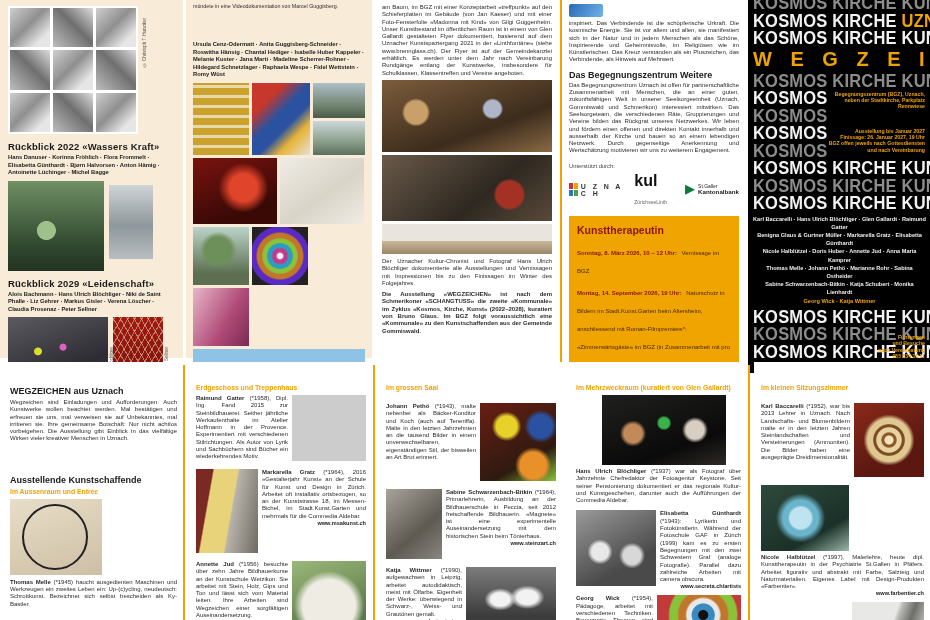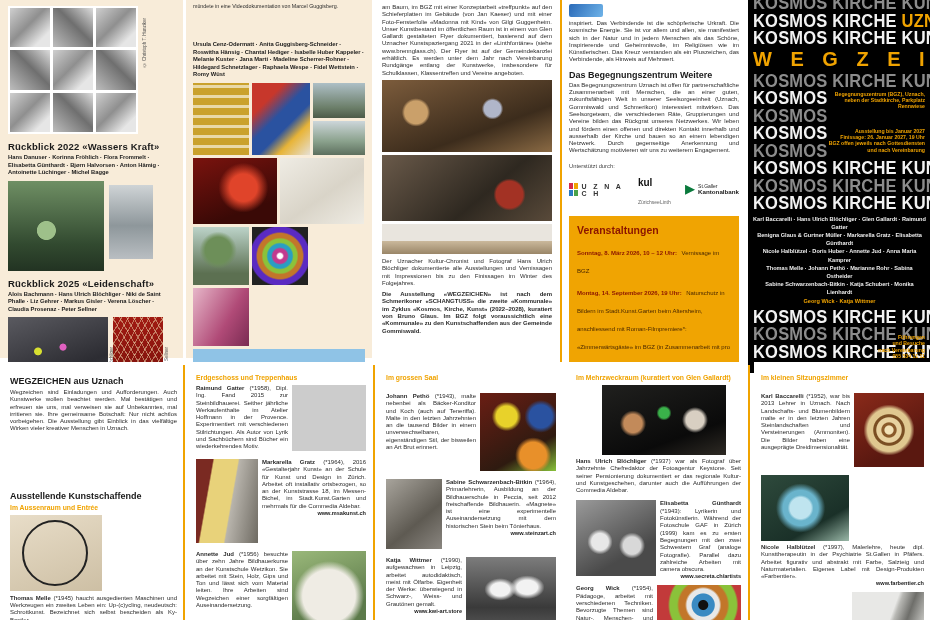--- a/index.html
+++ b/index.html
@@ -49,21 +49,21 @@
   .bgzmark{width:34px;height:13px;border-radius:2px;background:linear-gradient(120deg,#2a6ab8,#6fb3e8);margin-bottom:3px;}
   .bgztitle{font-size:9px;font-weight:bold;margin:6px 0 2px 0;}
   .support{font-size:5.8px;color:#444;margin:8px 0 3px 0;}
   .logos{display:flex;align-items:center;gap:9px;}
   .lg-uz{display:flex;align-items:center;gap:3px;}
   .uzsq{width:13px;height:13px;display:grid;grid-template-columns:1fr 1fr;grid-template-rows:1fr 1fr;gap:1px;}
   .uzsq i{display:block;}
   .uzsq i:nth-child(1){background:#d42a4a;}.uzsq i:nth-child(2){background:#f0a300;}
   .uzsq i:nth-child(3){background:#2a7ac2;}.uzsq i:nth-child(4){background:#4aa24a;}
   .uztxt{font-size:7px;font-weight:bold;letter-spacing:2.4px;color:#333;}
-  .lg-kul b{font-size:10px;line-height:9px;color:#111;}
+  .lg-kul b{font-size:16px;line-height:9px;color:#111;}
   .lg-kul span{font-size:5px;color:#666;}
   .lg-sgkb{display:flex;align-items:center;gap:3px;}
   .sgkb-ic{width:10px;height:10px;background:#0a7a3c;clip-path:polygon(0 0,100% 50%,0 100%);}
   .sgkb-t{font-size:5px;line-height:5.5px;color:#222;}
   .sgkb-t b{font-size:6.2px;}
   .evbox{margin-top:8px;background:#f0a402;padding:8px 8px 6px 8px;box-sizing:border-box;}
   .evbox h2{margin:0 0 5px 0;font-size:10.5px;color:#8b1500;}
   .ev-when{font-size:6px;font-weight:bold;color:#8b1500;line-height:7.2px;}
   .ev-what{font-size:6px;color:#4a2800;line-height:7.2px;display:inline;}
   .ev-item{margin-bottom:4px;}
@@ -75,21 +75,21 @@
   .k{font-weight:bold;font-size:16.5px;line-height:17.5px;letter-spacing:.2px;white-space:nowrap;transform:scaleY(1.08);transform-origin:left top;}
   .kw{color:#f2f2f2;} .kg{color:#8c8c8c;}
   .kcut{margin-top:-6px;}
   .weg{font-weight:bold;font-size:20px;line-height:25px;letter-spacing:6.5px;color:#f0a300;white-space:nowrap;}
   .pnote{position:absolute;right:5px;text-align:right;color:#f0a300;font-weight:bold;font-size:5.2px;line-height:6.2px;}
   .pnames{margin:3px 0;text-align:center;color:#eee;font-weight:bold;font-size:5.6px;line-height:8.2px;padding-right:4px;}
   .pnames .on{color:#f0a300;}
   .yr{color:#f0a300;}
   
   .divider{position:absolute;width:1.5px;background:#f0a300;}
-  .bcol{position:absolute;top:362px;height:258px;box-sizing:border-box;padding:12px 6px 0 7px;background:#fff;}
+  .bcol{position:absolute;top:362px;height:258px;box-sizing:border-box;padding:22px 6px 0 7px;background:#fff;}
   .bA{left:0;width:183px;padding-left:10px;}
   .bB{left:189px;width:183px;}
   .bC{left:379px;width:183px;}
   .bD{left:569px;width:178px;}
   .bE{left:754px;width:176px;}
   h2.bh{font-size:9px;margin:2px 0 3px 0;}
   .art{overflow:hidden;margin-bottom:6px;}
   .aimg{background:#ccc;}
   .fr{float:right;margin:0 0 2px 4px;}
   .fl{float:left;margin:0 4px 2px 0;}
@@ -125,21 +125,21 @@
         <div></div>
         <div></div>
     </div>
     <div class="vcredit" style="left:142px;top:18px;">© Christoph T. Hunziker</div>
     <h3 class="rb" style="margin-top:7px;">Rückblick 2022 «Wassers Kraft»</h3>
     <p class="names" style="margin:2px 0 0 0;">Hans Danuser · Korinna Fröhlich · Flora Frommelt · Elisabetta Günthardt · Bjørn Halvorsen · Anton Hämig · Antoinette Lüchinger · Michel Bagge</p>
     <div class="imgrow">
       <div class="img im-underwater"></div>
       <div class="img im-grey"></div>
     </div>
-    <h3 class="rb" style="margin-top:7px;">Rückblick 2025 «Leidenschaft»</h3>
+    <h3 class="rb" style="margin-top:7px;">Rückblick 2029 «Leidenschaft»</h3>
     <p class="names" style="margin:2px 0 0 0;">Alois Bachmann · Hans Ulrich Blöchliger · Niki de Saint Phalle · Liz Gehrer · Markus Gisler · Verena Löscher · Claudia Prosenaz · Peter Sellner</p>
     <div class="imgrow">
       <div class="img im-cyclists">
         <div class="vcredit" style="right:-6px;top:30px;">© Hans Ulrich Blöchliger</div>
       </div>
       <div class="img im-net">
         <div class="vcredit" style="right:-6px;top:30px;">© Peter Sellner</div>
       </div>
     </div>
   </div>
@@ -194,21 +194,21 @@
       </div>
       <div class="lg-sgkb">
         <div class="sgkb-ic"></div>
         <div class="sgkb-t">
           <span>St.Galler</span><br>
           <b>Kantonalbank</b>
         </div>
       </div>
     </div>
     <div class="evbox">
-      <h2>Veranstaltungen</h2>
+      <h2>Kunsttherapeutin</h2>
       <div class="ev-item">
         <span class="ev-when">Sonntag, 8. März 2026, 10 – 12 Uhr:</span>
         <span class="ev-what">Vernissage im BGZ</span>
       </div>
       <div class="ev-item">
         <span class="ev-when">Montag, 14. September 2026, 19 Uhr:</span>
         <span class="ev-what">Naturschutz in Bildern im Stadt.Kunst.Garten beim Altersheim, anschliessend mit Roman-Filmpremiere*: «Zimmerwärtsgäste» im BGZ (in Zusammenarbeit mit pro natura)</span>
       </div>
       <div class="ev-item">
         <span class="ev-when">Dienstag, 26. Januar 2027, 19 Uhr:</span>
@@ -263,21 +263,21 @@
   </div>
 
   <div class="divider" style="left:183px;top:365px;height:255px;"></div>
   <div class="divider" style="left:373px;top:365px;height:255px;"></div>
   <div class="divider" style="left:560px;top:0;height:620px;"></div>
   <div class="divider" style="left:748px;top:365px;height:255px;"></div>
 
   <div class="bcol bA">
     <h2 class="bh">WEGZEICHEN aus Uznach</h2>
     <p class="tiny" style="margin:0;">Wegzeichen sind Einladungen und Aufforderungen. Auch Kunstwerke wollen beachtet werden. Mal bestätigen und erfreuen sie uns, mal verweisen sie auf Unbekanntes, mal irritieren sie. Ihre gemeinsame Botschaft: Nur nicht achtlos vorbeigehen. Die Ausstellung gibt Einblick in das vielfältige Wirken vieler kreativer Menschen in Uznach.</p>
-    <h2 class="bh" style="margin-top:58px;">Ausstellende Kunstschaffende</h2>
+    <h2 class="bh" style="margin-top:32px;">Ausstellende Kunstschaffende</h2>
     <p class="oh">Im Aussenraum und Entrée</p>
     <div class="aimg im-ring"></div>
     <p class="tiny" style="margin:4px 0 0 0;">
       <b>Thomas Melle</b>
       <span>(*1945) haucht ausgedienten Maschinen und Werkzeugen ein zweites Leben ein: Up-(c)ycling, neudeutsch: Schrottkunst. Bezeichnet sich selbst bescheiden als Ky-Bastler.</span>
     </p>
   </div>
 
   <div class="bcol bB">
     <p class="oh">Erdgeschoss und Treppenhaus</p>

